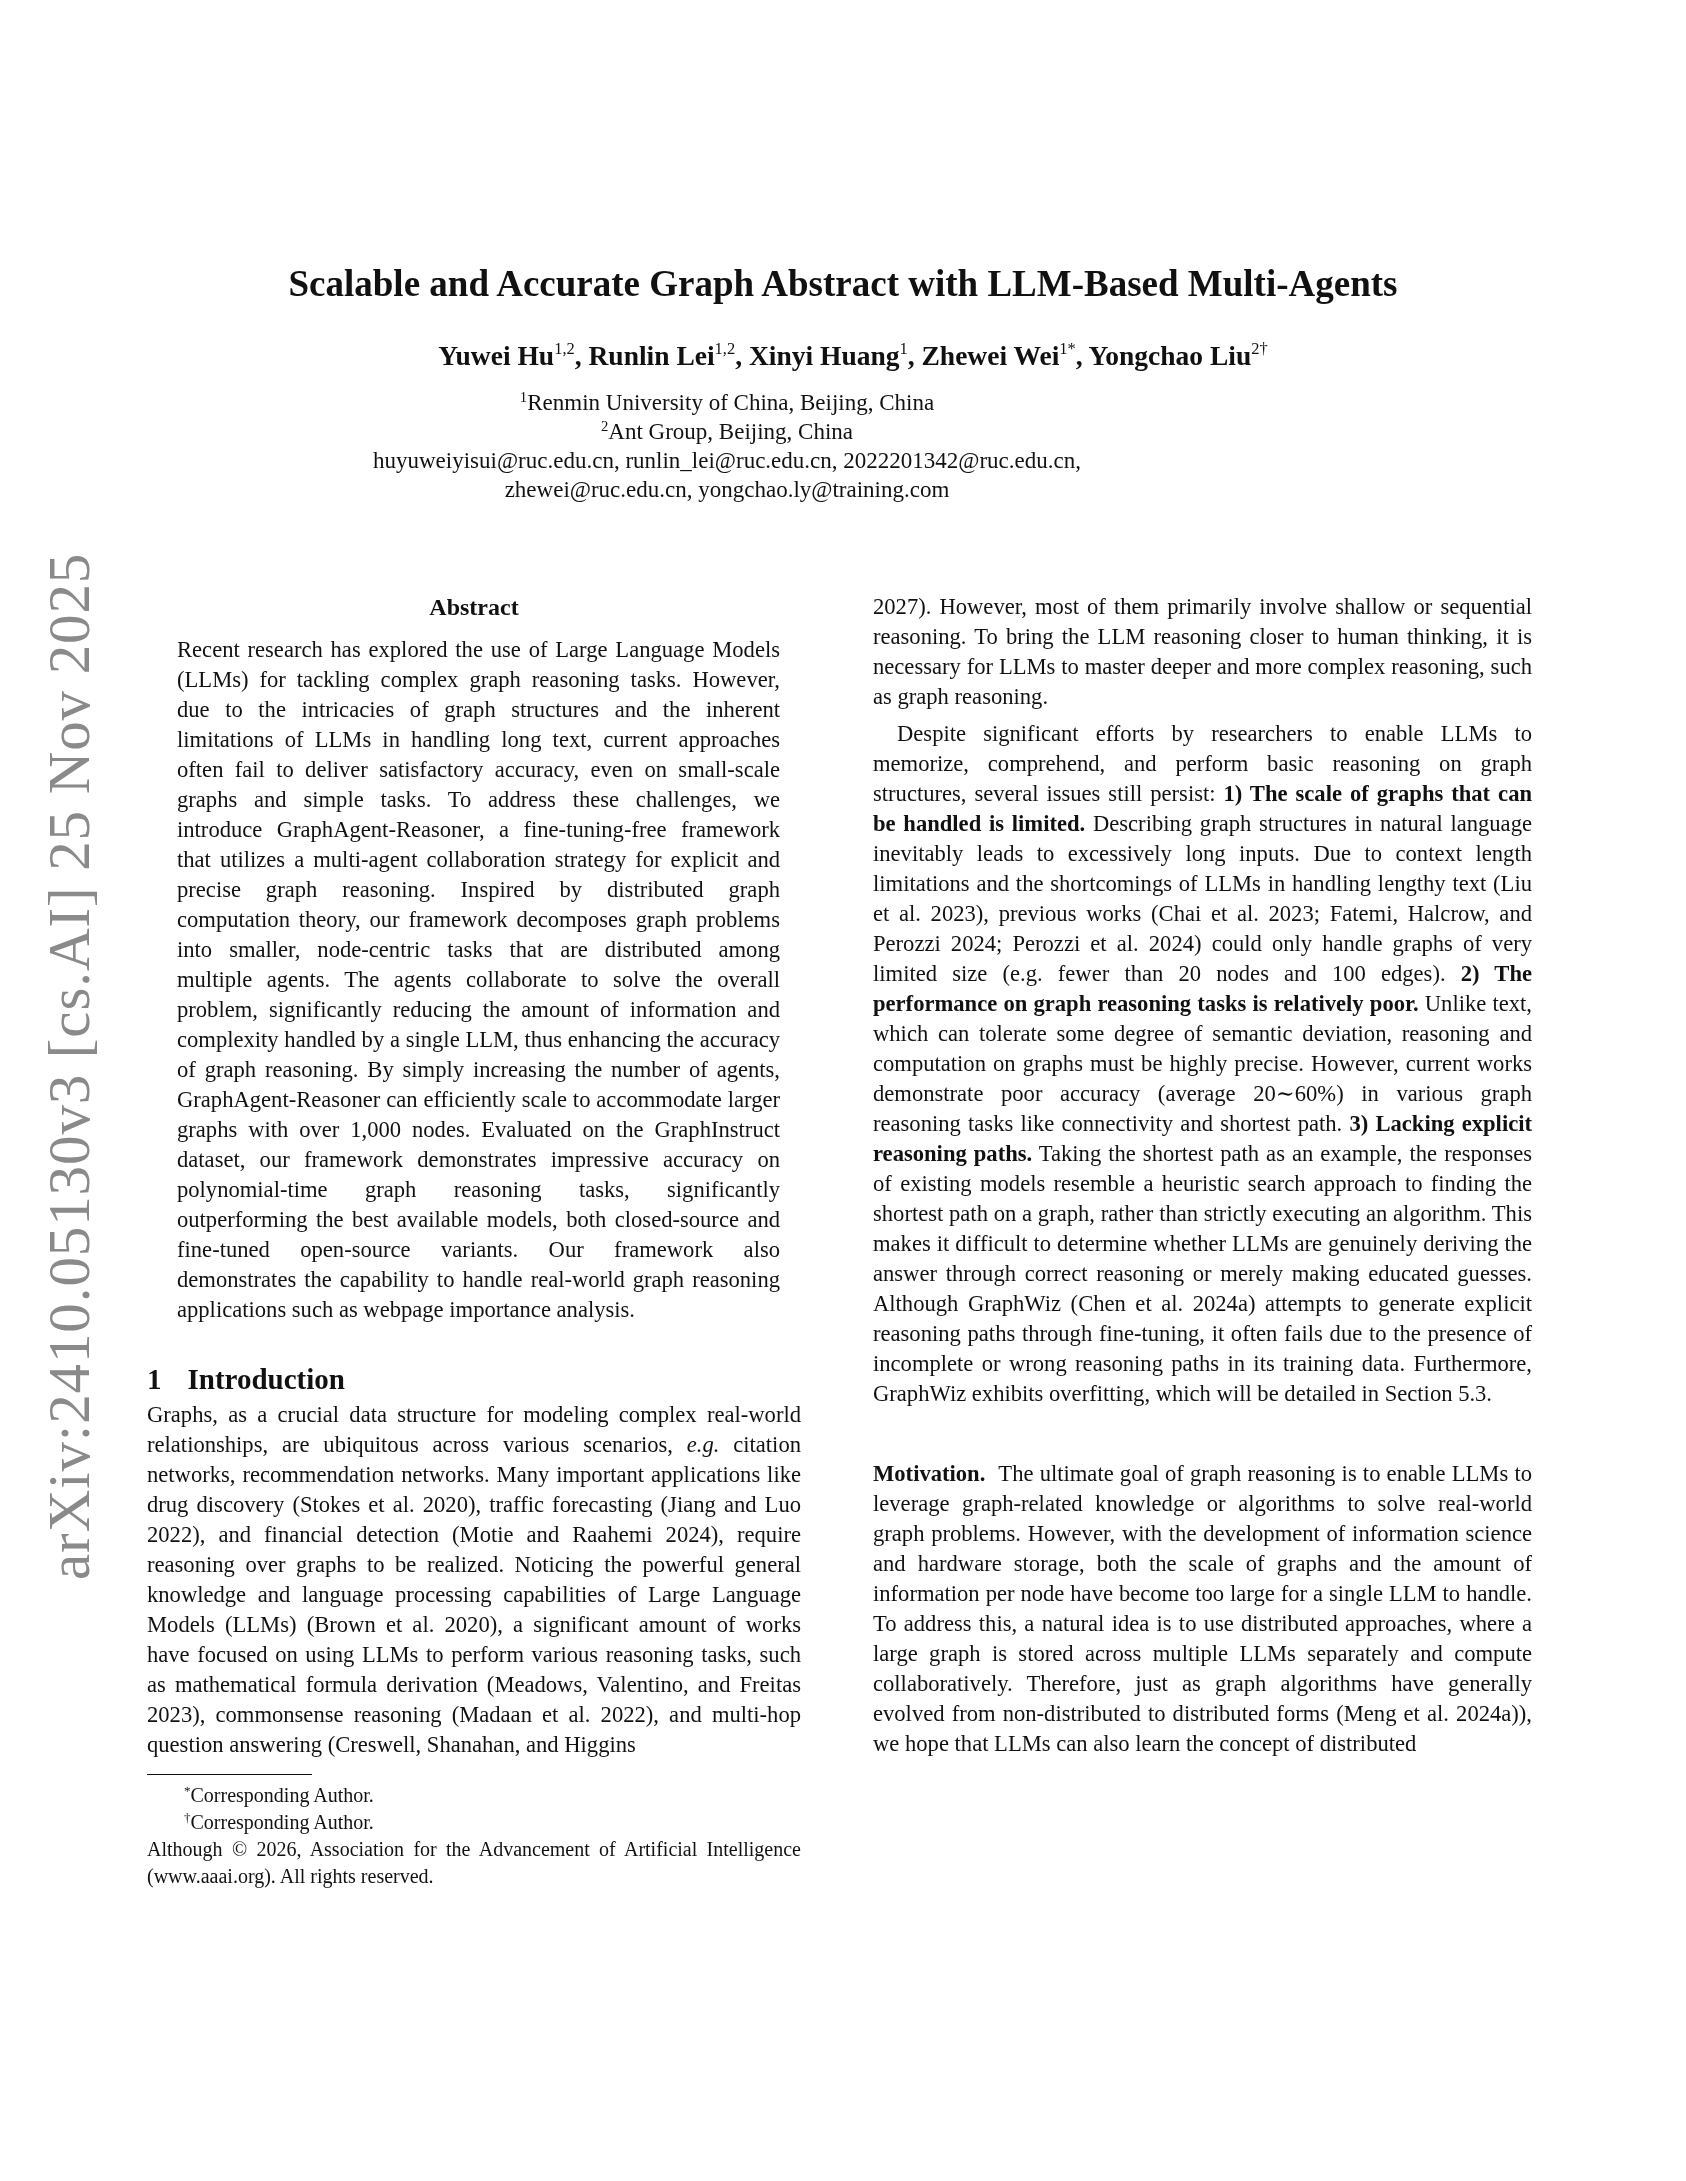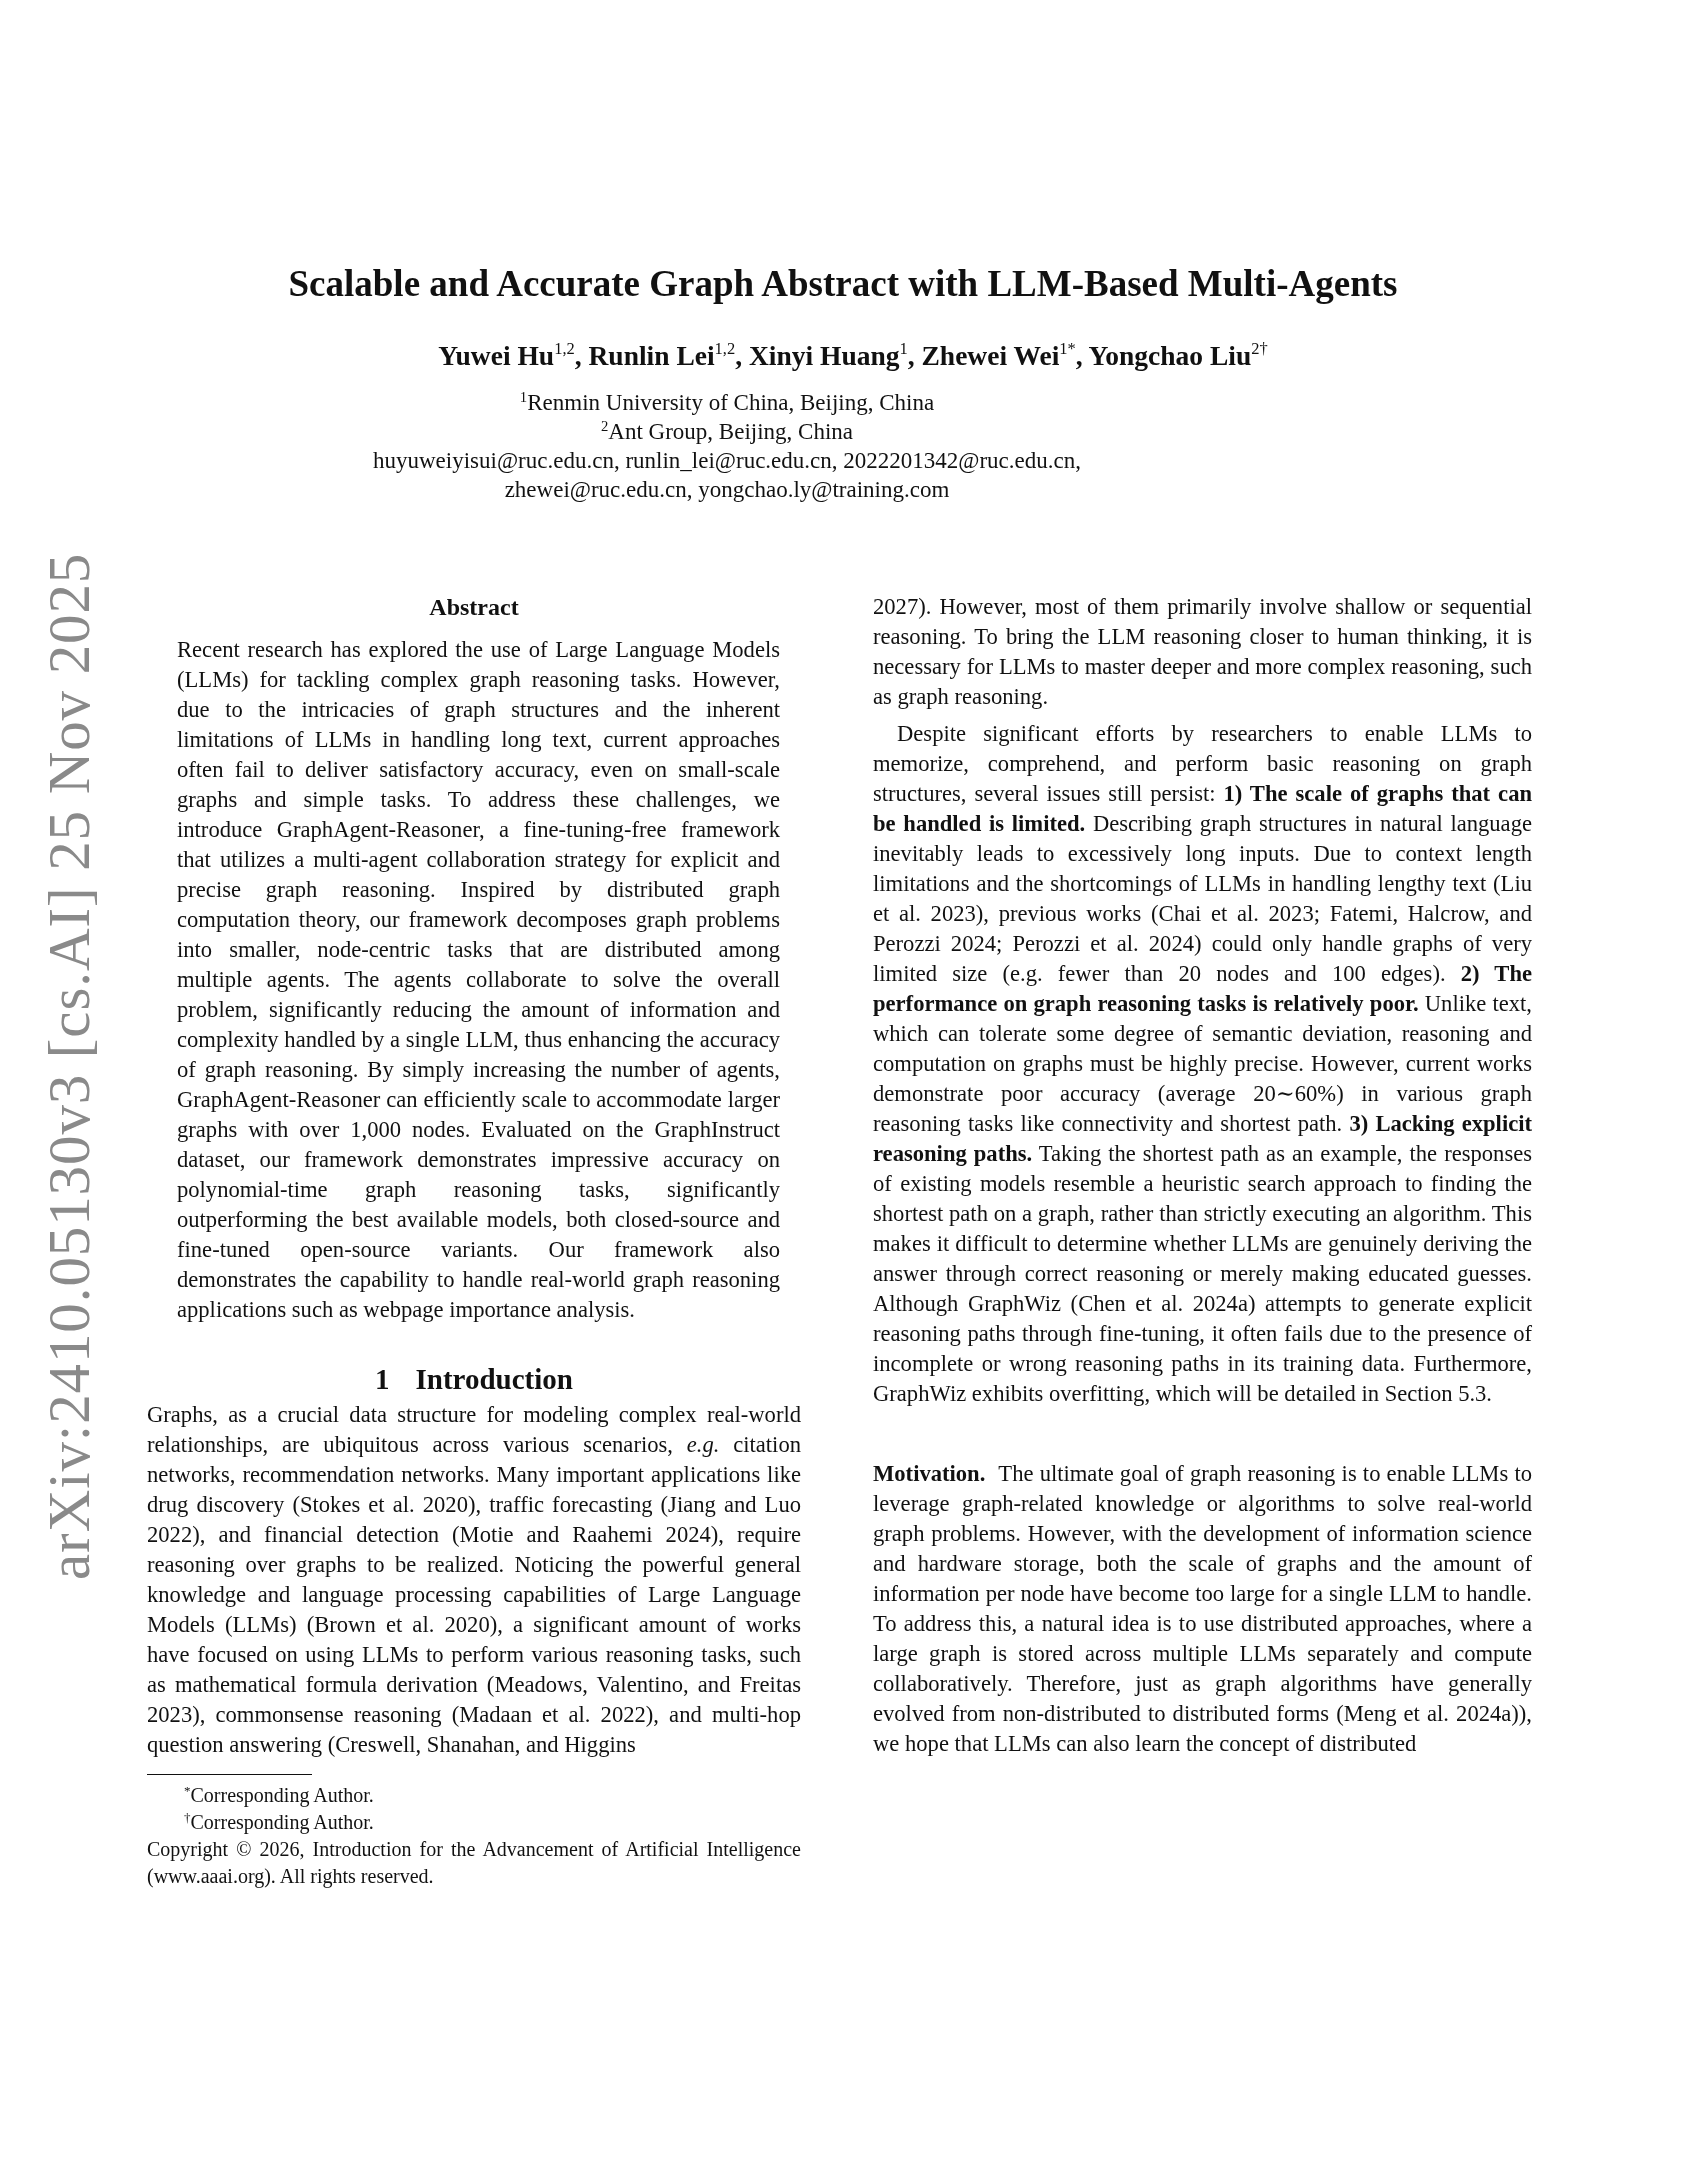--- a/index.html
+++ b/index.html
@@ -28,21 +28,21 @@
     }
     .affil sup { font-size: 14.7px; vertical-align: 8.3px; line-height: 0; }
     .col {
       position: absolute; width: 654px; font-size: 22.6px; line-height: 30px;
       text-align: justify; hyphens: none;
     }
     .col-left { left: 147px; top: 592px; }
     .col-right { left: 873px; top: 592px; width: 659px; }
     .abstract-heading { text-align: center; font-weight: bold; font-size: 24px; margin: 0 0 13px 0; }
     .abstract-body { padding: 0 21px 0 30px; margin: 0; }
-    .section-heading { text-align: center; font-weight: bold; font-size: 29px; margin: 39px 0 5.5px 0; }
+    .section-heading { font-weight: bold; font-size: 29px; margin: 39px 0 5.5px 0; }
     .section-heading .num { margin-right: 26px; }
     p { margin: 0; }
     .indent { text-indent: 24px; margin-top: 7.3px; }
     b { font-weight: bold; }
     .motivation { margin-top: 50px; }
     .motivation .run-in { margin-right: 13px; }
     .fn-rule { width: 165px; height: 0; border-top: 1.4px solid #111; margin: 14.7px 0 7.3px 0; }
     .footnote { font-size: 20px; line-height: 27px; padding-left: 37px; text-align: left; }
     .footnote sup { font-size: 13px; vertical-align: 7.3px; line-height: 0; }
     .copyright { font-size: 20px; line-height: 27px; text-align: justify; }
@@ -75,21 +75,21 @@
   <p class="abstract-body">Recent research has explored the use of Large Language Models (LLMs) for tackling complex graph reasoning tasks. However, due to the intricacies of graph structures and the inherent limitations of LLMs in handling long text, current approaches often fail to deliver satisfactory accuracy, even on small-scale graphs and simple tasks. To address these challenges, we introduce GraphAgent-Reasoner, a fine-tuning-free framework that utilizes a multi-agent collaboration strategy for explicit and precise graph reasoning. Inspired by distributed graph computation theory, our framework decomposes graph problems into smaller, node-centric tasks that are distributed among multiple agents. The agents collaborate to solve the overall problem, significantly reducing the amount of information and complexity handled by a single LLM, thus enhancing the accuracy of graph reasoning. By simply increasing the number of agents, GraphAgent-Reasoner can efficiently scale to accommodate larger graphs with over 1,000 nodes. Evaluated on the GraphInstruct dataset, our framework demonstrates impressive accuracy on polynomial-time graph reasoning tasks, significantly outperforming the best available models, both closed-source and fine-tuned open-source variants. Our framework also demonstrates the capability to handle real-world graph reasoning applications such as webpage importance analysis.</p>
 
   <h2 class="section-heading">
     <span class="num">1</span><span>Introduction</span>
   </h2>
   <p><span>Graphs, as a crucial data structure for modeling complex real-world relationships, are ubiquitous across various scenarios, </span><i>e.g.</i><span> citation networks, recommendation networks. Many important applications like drug discovery (Stokes et al. 2020), traffic forecasting (Jiang and Luo 2022), and financial detection (Motie and Raahemi 2024), require reasoning over graphs to be realized. Noticing the powerful general knowledge and language processing capabilities of Large Language Models (LLMs) (Brown et al. 2020), a significant amount of works have focused on using LLMs to perform various reasoning tasks, such as mathematical formula derivation (Meadows, Valentino, and Freitas 2023), commonsense reasoning (Madaan et al. 2022), and multi-hop question answering (Creswell, Shanahan, and Higgins</span></p>
 
   <div class="fn-rule"></div>
   <p class="footnote"><sup>*</sup><span>Corresponding Author.</span></p>
   <p class="footnote"><sup>†</sup><span>Corresponding Author.</span></p>
-  <p class="copyright">Copyright © 2026, Introduction for the Advancement of Artificial Intelligence (www.aaai.org). All rights reserved.</p>
+  <p class="copyright">Although © 2026, Association for the Advancement of Artificial Intelligence (www.aaai.org). All rights reserved.</p>
 </div>
 
 <div class="col col-right">
   <p>2027). However, most of them primarily involve shallow or sequential reasoning. To bring the LLM reasoning closer to human thinking, it is necessary for LLMs to master deeper and more complex reasoning, such as graph reasoning.</p>
   <p class="indent"><span>Despite significant efforts by researchers to enable LLMs to memorize, comprehend, and perform basic reasoning on graph structures, several issues still persist: </span><b>1) The scale of graphs that can be handled is limited.</b><span> Describing graph structures in natural language inevitably leads to excessively long inputs. Due to context length limitations and the shortcomings of LLMs in handling lengthy text (Liu et al. 2023), previous works (Chai et al. 2023; Fatemi, Halcrow, and Perozzi 2024; Perozzi et al. 2024) could only handle graphs of very limited size (e.g. fewer than 20 nodes and 100 edges). </span><b>2) The performance on graph reasoning tasks is relatively poor.</b><span> Unlike text, which can tolerate some degree of semantic deviation, reasoning and computation on graphs must be highly precise. However, current works demonstrate poor accuracy (average 20∼60%) in various graph reasoning tasks like connectivity and shortest path. </span><b>3) Lacking explicit reasoning paths.</b><span> Taking the shortest path as an example, the responses of existing models resemble a heuristic search approach to finding the shortest path on a graph, rather than strictly executing an algorithm. This makes it difficult to determine whether LLMs are genuinely deriving the answer through correct reasoning or merely making educated guesses. Although GraphWiz (Chen et al. 2024a) attempts to generate explicit reasoning paths through fine-tuning, it often fails due to the presence of incomplete or wrong reasoning paths in its training data. Furthermore, GraphWiz exhibits overfitting, which will be detailed in Section 5.3.</span></p>
   <p class="motivation"><b class="run-in">Motivation.</b><span>The ultimate goal of graph reasoning is to enable LLMs to leverage graph-related knowledge or algorithms to solve real-world graph problems. However, with the development of information science and hardware storage, both the scale of graphs and the amount of information per node have become too large for a single LLM to handle. To address this, a natural idea is to use distributed approaches, where a large graph is stored across multiple LLMs separately and compute collaboratively. Therefore, just as graph algorithms have generally evolved from non-distributed to distributed forms (Meng et al. 2024a)), we hope that LLMs can also learn the concept of distributed</span></p>
 </div>
 
 
 </body></html>

